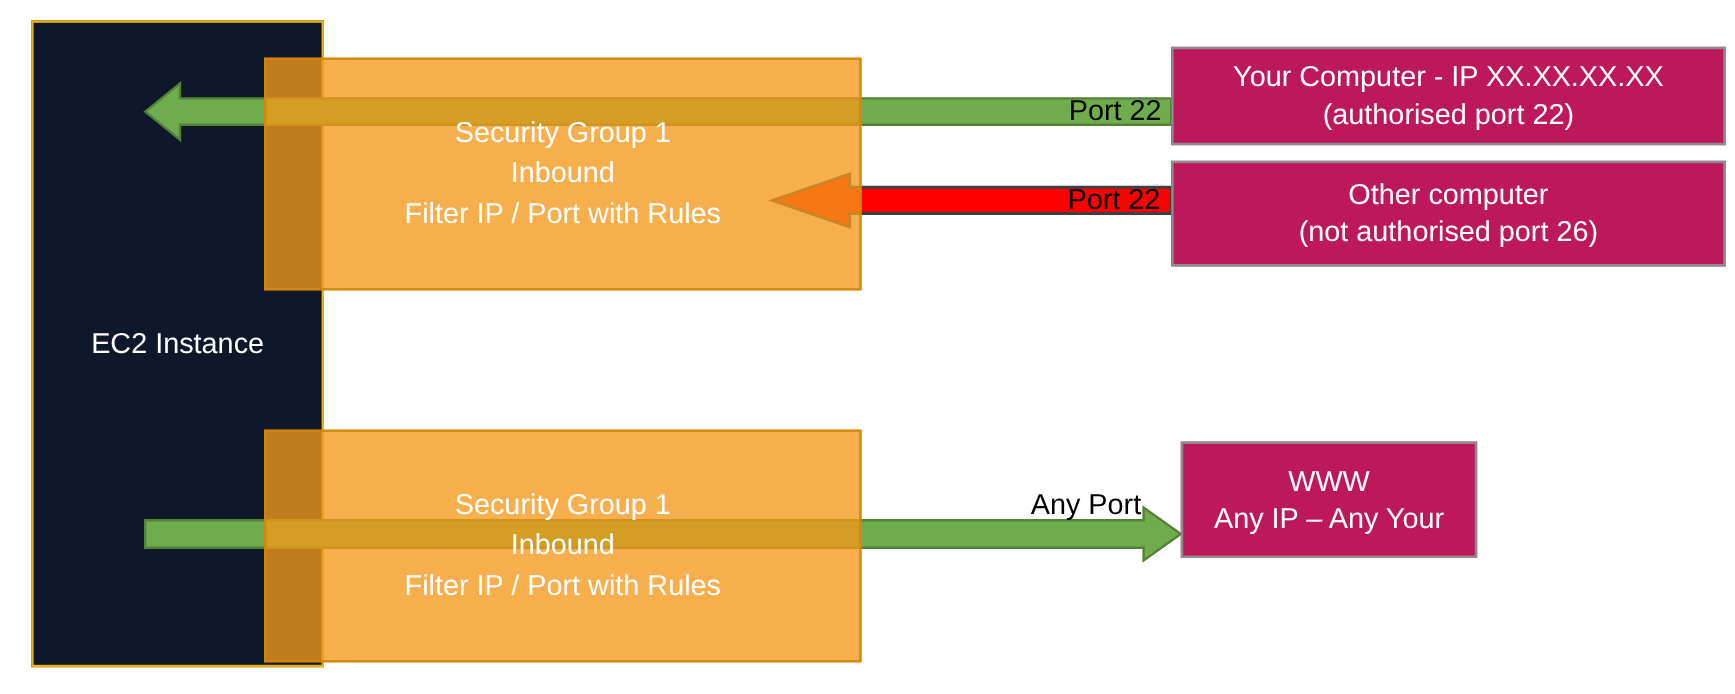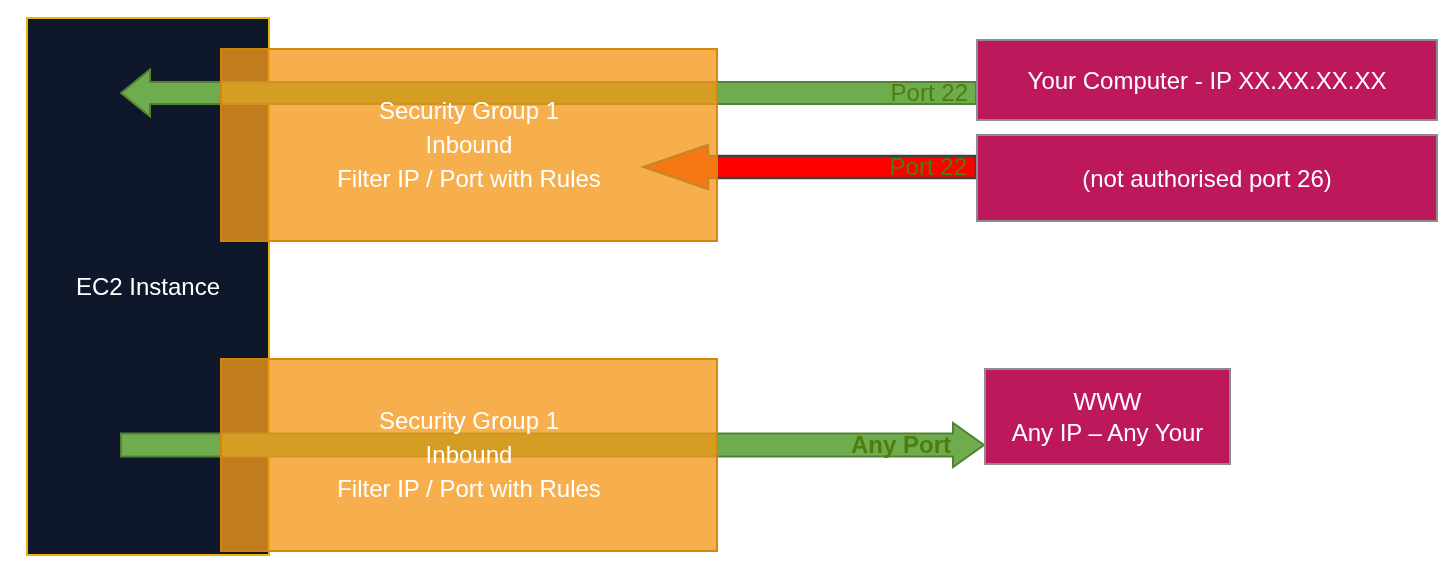--- a/index.html
+++ b/index.html
@@ -52,29 +52,29 @@
     font-size: 24px;
     line-height: 31px;
   }
   .your-computer  { left: 976px; top: 39px;  width: 462px; height: 82px; }
   .other-computer { left: 976px; top: 134px; width: 462px; height: 88px; }
   .www            { left: 984px; top: 368px; width: 247px; height: 97px; }
   
   .arrow-label {
     position: absolute;
     z-index: 4;
-    color: #4d7c0f;
+    color: #000000;
     font-size: 24px;
     white-space: nowrap;
     transform: translateY(-50%);
     text-align: right;
   }
   .lbl-port22-green { right: 478px; top: 93px; }
   .lbl-port22-red   { right: 479px; top: 167px; }
-  .lbl-anyport      { right: 495px; top: 445px; font-weight: bold; }
+  .lbl-anyport      { right: 495px; top: 421px; }
 </style>
 </head>
 <body>
 
 <div id="canvas">
 
   <div class="box ec2">
     <div>EC2 Instance</div>
   </div>
 
@@ -94,23 +94,25 @@
   </div>
 
   <div class="box sg sg-outbound">
     <div>Security Group 1</div>
     <div>Inbound</div>
     <div>Filter IP / Port with Rules</div>
   </div>
 
   <div class="box endpoint your-computer">
     <div>Your Computer - IP XX.XX.XX.XX</div>
+    <div>(authorised port 22)</div>
   </div>
 
   <div class="box endpoint other-computer">
+    <div>Other computer</div>
     <div>(not authorised port 26)</div>
   </div>
 
   <div class="box endpoint www">
     <div>WWW</div>
     <div>Any IP – Any Your</div>
   </div>
 
   <div class="arrow-label lbl-port22-green">Port 22</div>
   <div class="arrow-label lbl-port22-red">Port 22</div>

